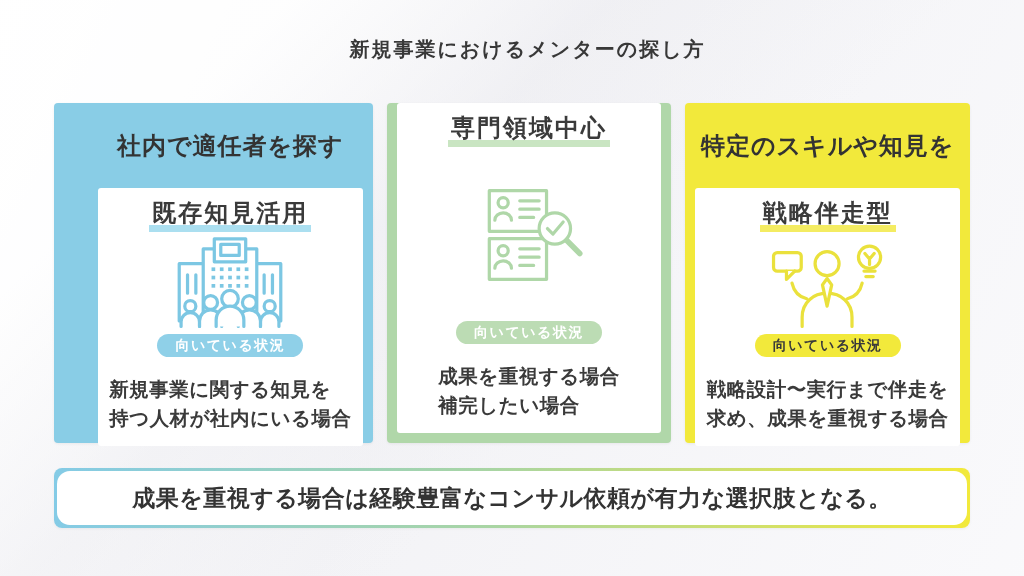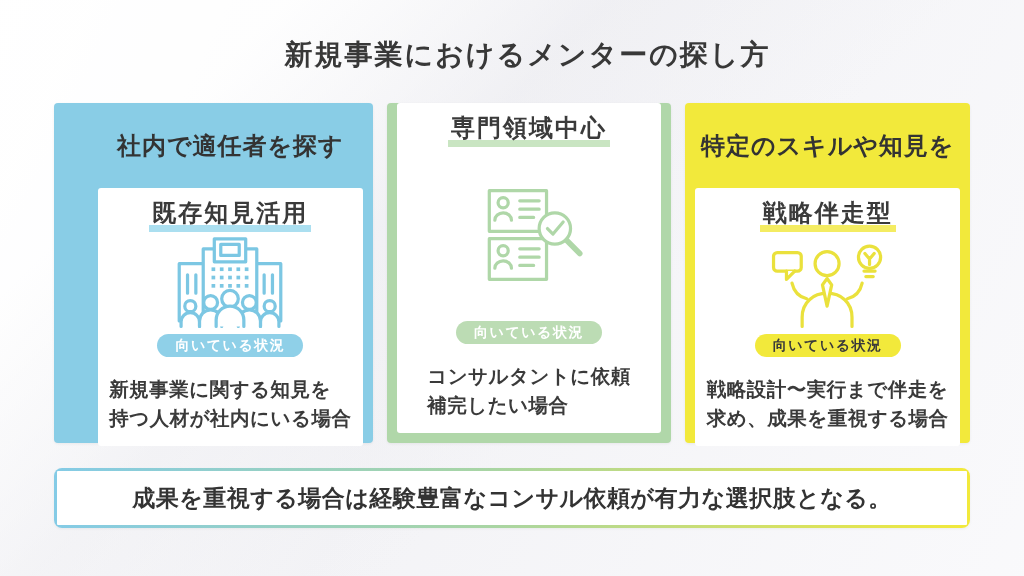--- a/index.html
+++ b/index.html
@@ -18,21 +18,21 @@
   }
   .stage::before {
     content: "";
     position: absolute; inset: 0;
     background: linear-gradient(135deg, rgba(255,255,255,.8) 18%, rgba(233,233,238,.35) 38%, rgba(255,255,255,0) 60%);
     pointer-events: none;
   }
   .page-title {
     position: absolute; top: 36px; left: 0; width: 100%;
     text-align: center;
-    font-size: 28px; font-weight: 800; letter-spacing: 2px;
+    font-size: 20px; font-weight: 800; letter-spacing: 2px;
     color: #383838;
     padding-left: 31px;
   }
   .columns {
     position: absolute; left: 54px; top: 103px;
     width: 916px; height: 340px;
     display: flex; gap: 14px;
   }
   .card {
     flex: 1 1 0;
@@ -101,21 +101,21 @@
     position: absolute; left: 54px; top: 468px;
     width: 916px; height: 60px;
     border-radius: 8px;
     padding: 3px;
     background: linear-gradient(90deg, #84cbe6 0%, #a9d5a3 48%, #f2e93b 100%);
     box-shadow: 0 1px 3px rgba(0,0,0,.05);
   }
   .footer-inner {
     width: 100%; height: 100%;
     background: #fff;
-    border-radius: 1px;
+    border-radius: 13px;
     display: flex; align-items: center; justify-content: center;
     font-size: 23px; font-weight: 800; letter-spacing: .5px;
     color: #333;
   }
 </style>
 </head>
 <body>
 
 <div class="stage">
 
@@ -185,21 +185,21 @@
             <rect x="22" y="56" width="62" height="44" fill="#ffffff"></rect>
             <circle cx="37" cy="69" r="5.5"></circle>
             <path d="M28 88 a9 8 0 0 1 18 0"></path>
             <path d="M55 67 H76 M55 76 H76 M55 85 H70"></path>
             <circle cx="93" cy="45" r="17" fill="#ffffff"></circle>
             <path d="M85 45 l6 6 l11 -13"></path>
             <path d="M106 58 L120 72" stroke-width="6"></path>
           </svg>
         </div>
         <div class="badge">向いている状況</div>
-        <p class="desc">コンサルタントに依頼
+        <p class="desc">成果を重視する場合
 補完したい場合</p>
       </div>
     </section>
 
     <section class="card yellow">
       <div class="card-header">特定のスキルや知見を</div>
       <div class="card-body">
         <div class="icon-box" style="order:2;">
           <svg width="122" height="96" viewBox="0 0 130 104" fill="none" stroke="#eae13c" stroke-width="3.5" stroke-linecap="round" stroke-linejoin="round">
             <rect x="6" y="18" width="30" height="20" rx="4" fill="#ffffff"></rect>

